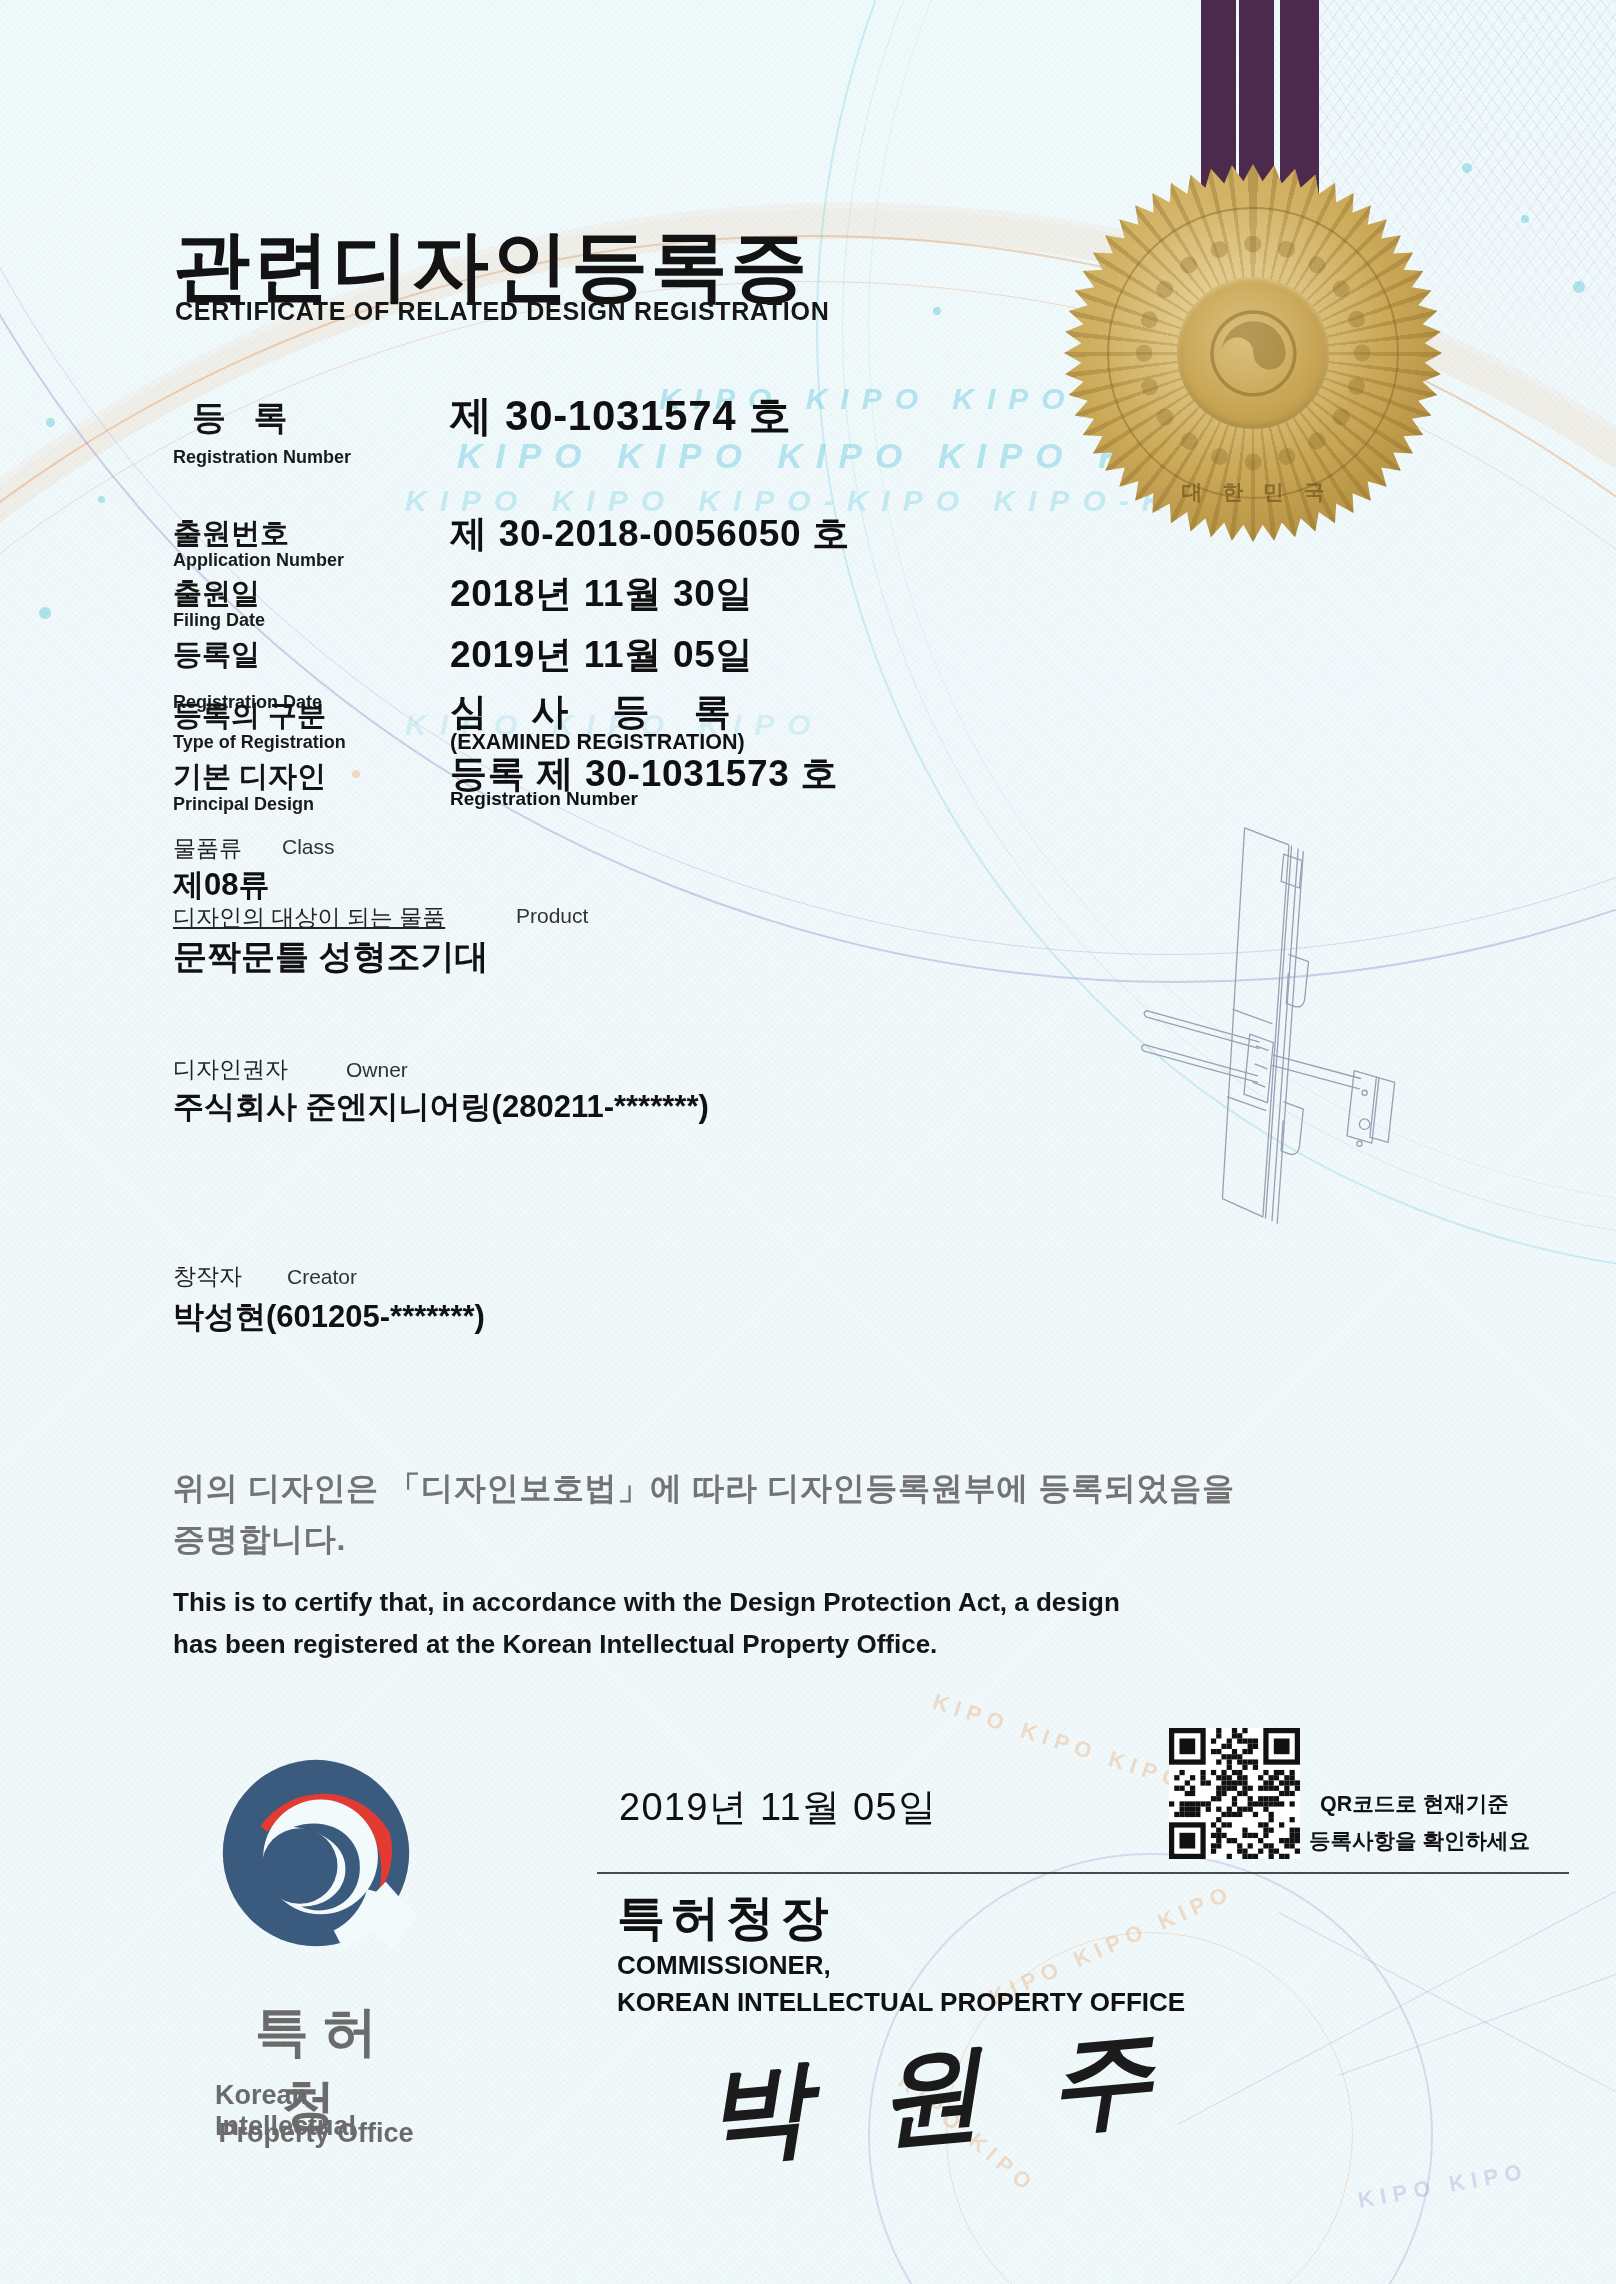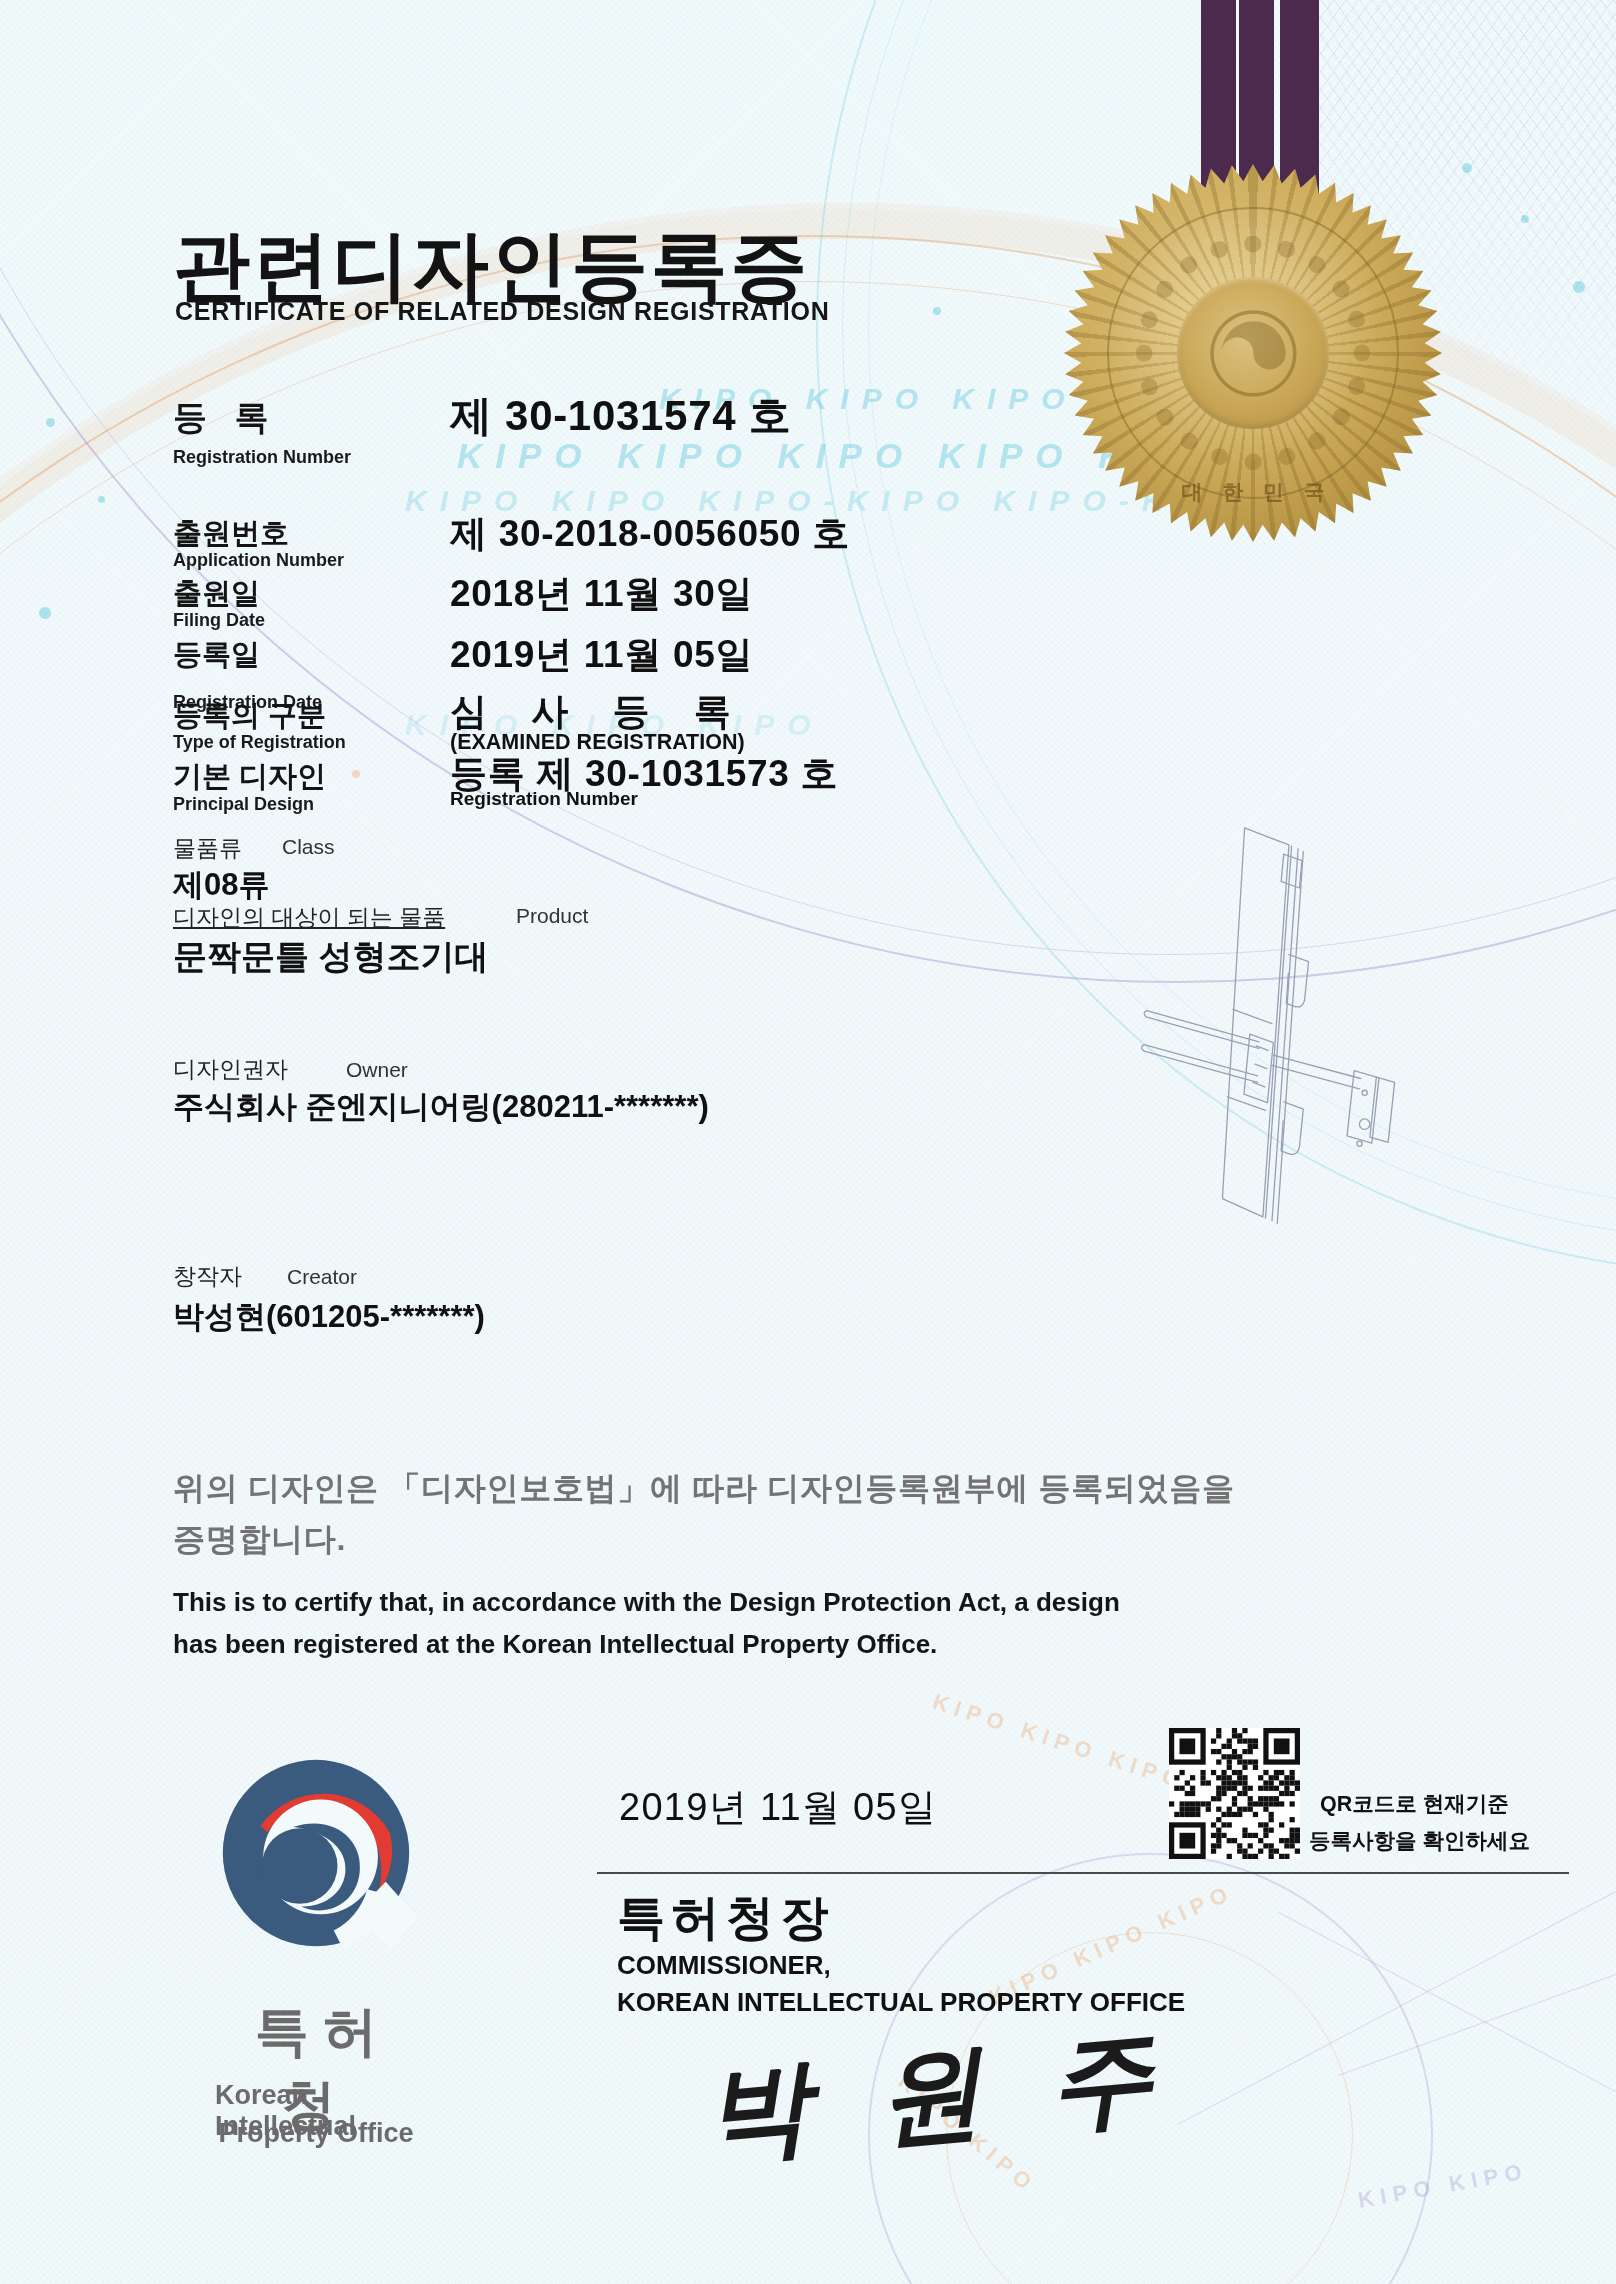--- a/index.html
+++ b/index.html
@@ -60,21 +60,21 @@
   .seal-core{position:absolute; inset:30%; border-radius:50%;
     background:radial-gradient(circle at 45% 40%, #dcc27e 0%, #c7a453 60%, #b3914a 100%);
     box-shadow:inset 0 2px 5.2px rgba(255,244,210,.5), inset 0 -2.6px 6.5px rgba(110,84,28,.35);}
   .seal-text{position:absolute; left:0; right:0; bottom:9.5%; text-align:center;
     color:rgba(112,85,26,.70); font-size:21px; font-weight:700; letter-spacing:19.6px; text-indent:19.6px;}
   
   .abs{position:absolute; z-index:3;}
   .title-kr{font-size:77px; font-weight:800; letter-spacing:2.6px; color:#131313;}
   .title-en{font-size:25px; font-weight:700; letter-spacing:0.7px; color:#161616;}
   .lbl-kr{font-size:29px; font-weight:700; color:#141414;}
-  .lbl-kr.big{font-size:34px; letter-spacing:9px;}
+  .lbl-kr.big{font-size:34px; letter-spacing:9px;margin-left:19px;}
   .lbl-en{font-size:18px; font-weight:700; color:#1a1a1a;}
   .val{font-size:37px; font-weight:700; color:#101010; letter-spacing:0.7px;}
   .val.big{font-size:42px;}
   .val-sub{font-size:21.5px; font-weight:700;}
   .sm-lbl{font-size:23px; font-weight:500; color:#222;}
   .sm-en{font-size:21px; font-weight:500; color:#333;}
   .strong-val{font-size:31px; font-weight:700;}
   .stmt-kr{font-size:32px; font-weight:600; color:#737373; letter-spacing:0.7px;}
   .stmt-en{font-size:26px; font-weight:700; color:#151515;}
   .date-line{font-size:38px; font-weight:500; color:#101010; letter-spacing:1.3px;}

